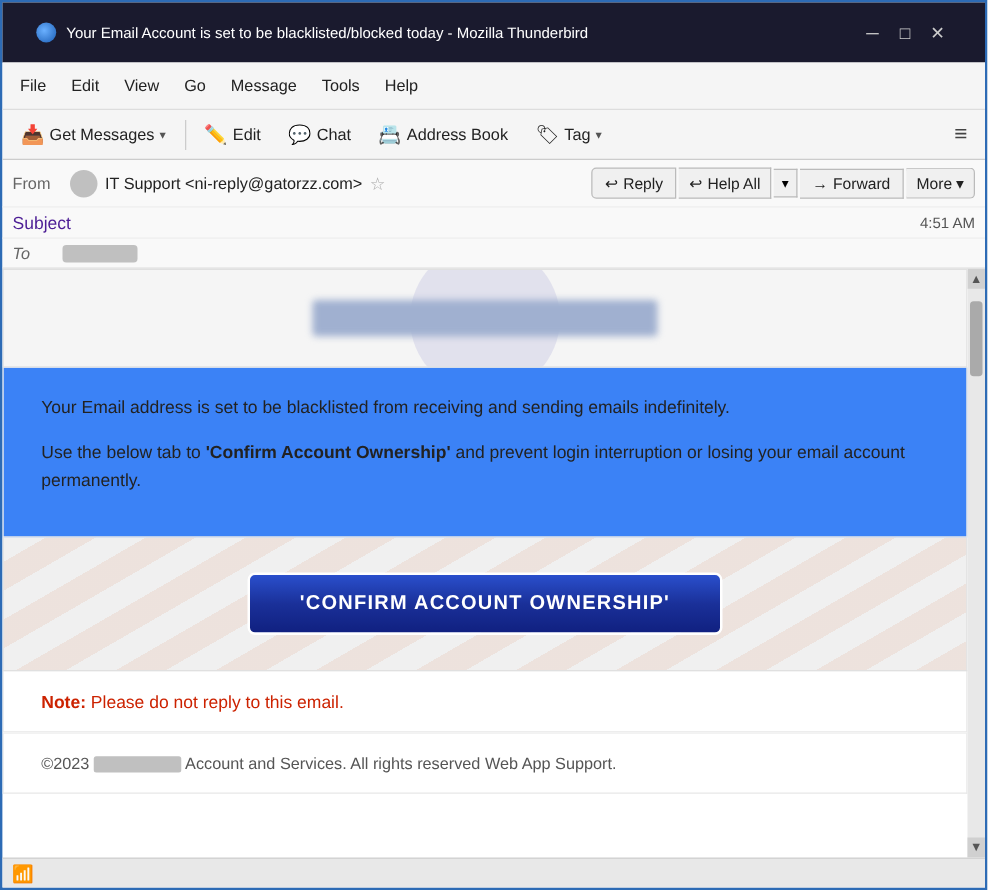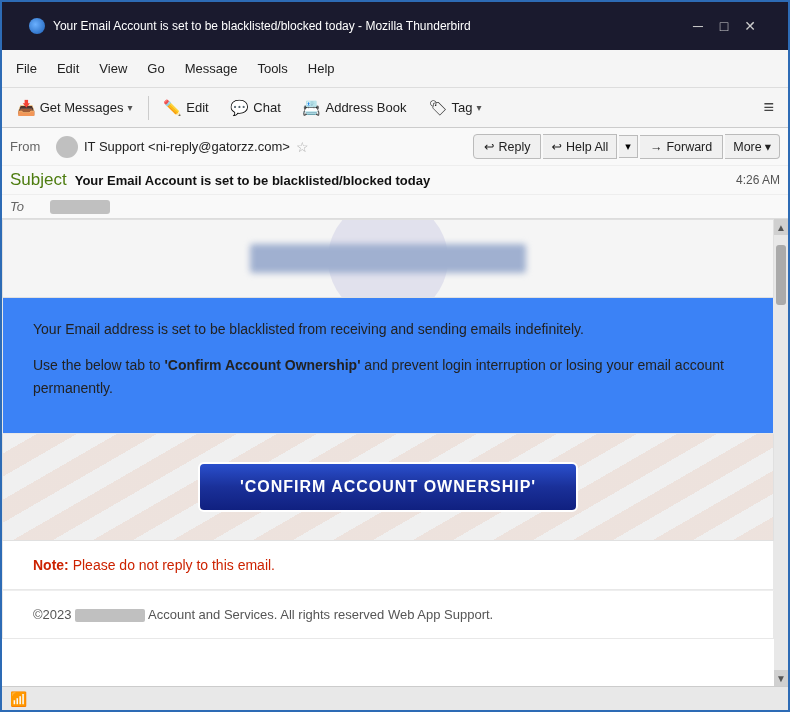--- a/index.html
+++ b/index.html
@@ -255,23 +255,23 @@
 
     .subject-row {
       display: flex;
       align-items: center;
       justify-content: space-between;
       padding: 4px 8px;
       border-bottom: 1px solid #eee;
     }
 
     .subject-label {
-      color: #4d7c0f;
+      color: #4c1d95;
       min-width: 50px;
-      font-size: 17px;
+      font-size: 14px;
     }
 
     .subject-text {
       font-weight: bold;
       color: #111;
       font-size: 13px;
     }
 
     .time-text {
       color: #555;
@@ -594,23 +594,22 @@
         <button class="more-btn">
           <span>More</span>
           <span>▾</span>
         </button>
       </div>
     </div>
 
     <div class="subject-row">
       <div style="display:flex;align-items:center;gap:8px;">
         <span class="subject-label">Subject</span>
-        <span class="subject-text">Your Email Account is set to be blacklisted/blocked today</span>
-      </div>
-      <span class="time-text">4:26 AM</span>
+      </div>
+      <span class="time-text">4:51 AM</span>
     </div>
 
     <div class="to-row">
       <span class="to-label">To</span>
       <div class="to-avatar"></div>
     </div>
   </div>
 
   <div class="email-body">
     <div class="email-content">

